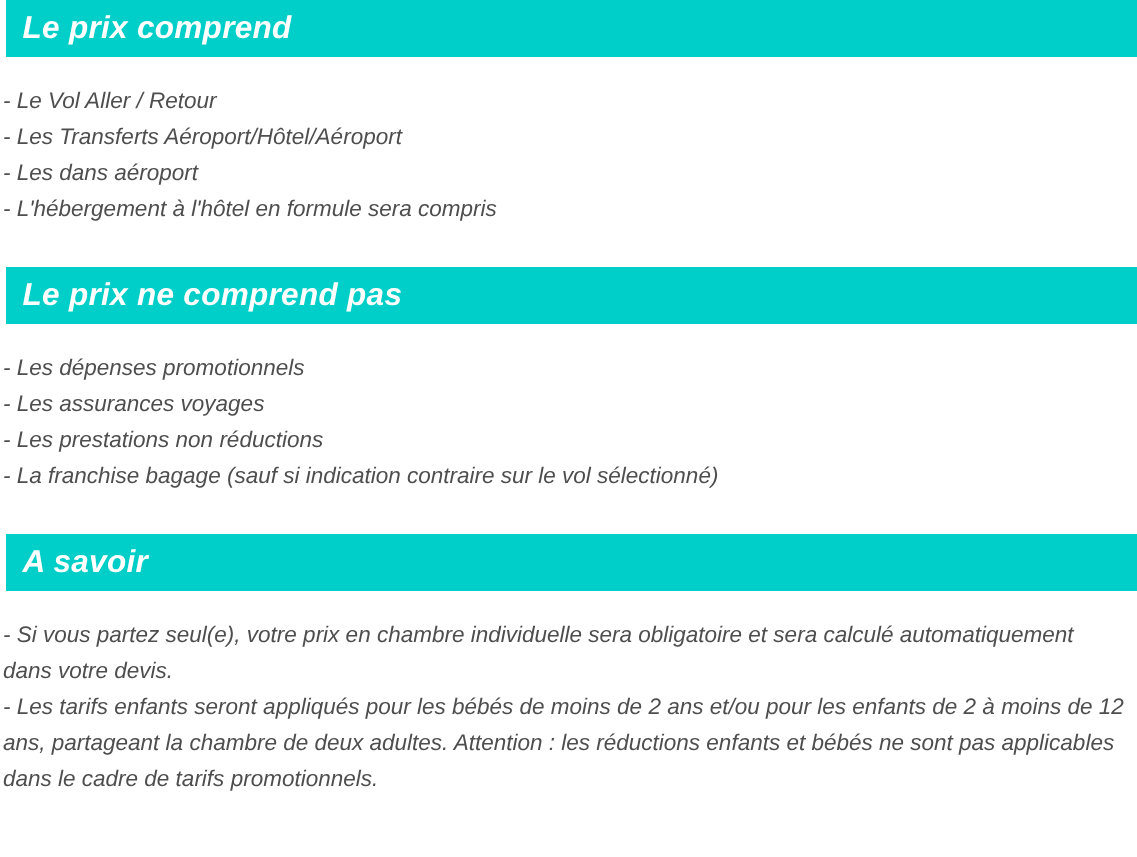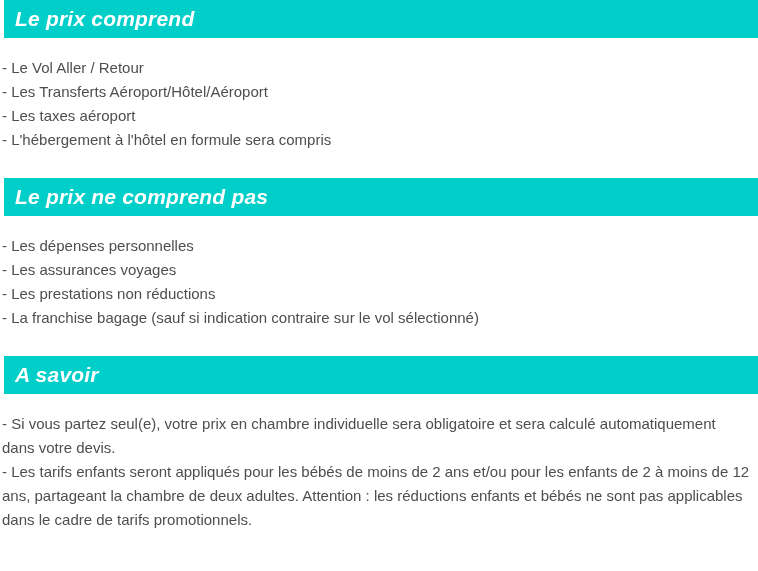--- a/index.html
+++ b/index.html
@@ -29,48 +29,49 @@
     font-size: 21px;
     font-weight: bold;
     font-style: italic;
     letter-spacing: 0.2px;
   }
   .section-body {
     margin-top: 18px;
     padding-left: 2px;
     padding-right: 8px;
     color: #4e4e4e;
+    font-style: italic;
     font-size: 15px;
     line-height: 24px;
   }
   .section-item { }
 </style>
 </head>
 <body>
 
 <div class="panel">
 
   <div class="section">
     <div class="section-header">
       <span class="section-title">Le prix comprend</span>
     </div>
     <div class="section-body">
       <div class="section-item">- Le Vol Aller / Retour</div>
       <div class="section-item">- Les Transferts Aéroport/Hôtel/Aéroport</div>
-      <div class="section-item">- Les taxes aéroport</div>
+      <div class="section-item">- Les dans aéroport</div>
       <div class="section-item">- L'hébergement à l'hôtel en formule sera compris</div>
     </div>
   </div>
 
   <div class="section">
     <div class="section-header">
       <span class="section-title">Le prix ne comprend pas</span>
     </div>
     <div class="section-body">
-      <div class="section-item">- Les dépenses personnelles</div>
+      <div class="section-item">- Les dépenses promotionnels</div>
       <div class="section-item">- Les assurances voyages</div>
       <div class="section-item">- Les prestations non réductions</div>
       <div class="section-item">- La franchise bagage (sauf si indication contraire sur le vol sélectionné)</div>
     </div>
   </div>
 
   <div class="section">
     <div class="section-header">
       <span class="section-title">A savoir</span>
     </div>

